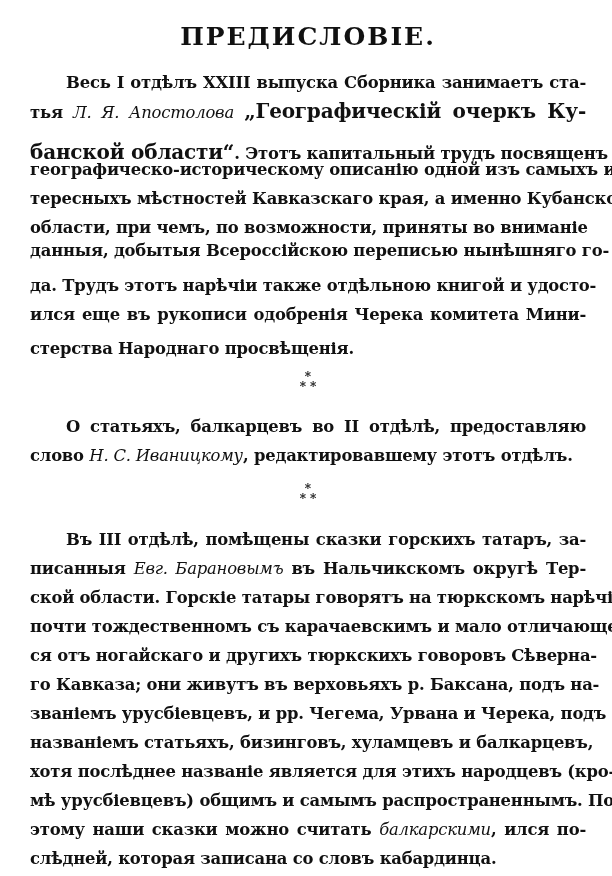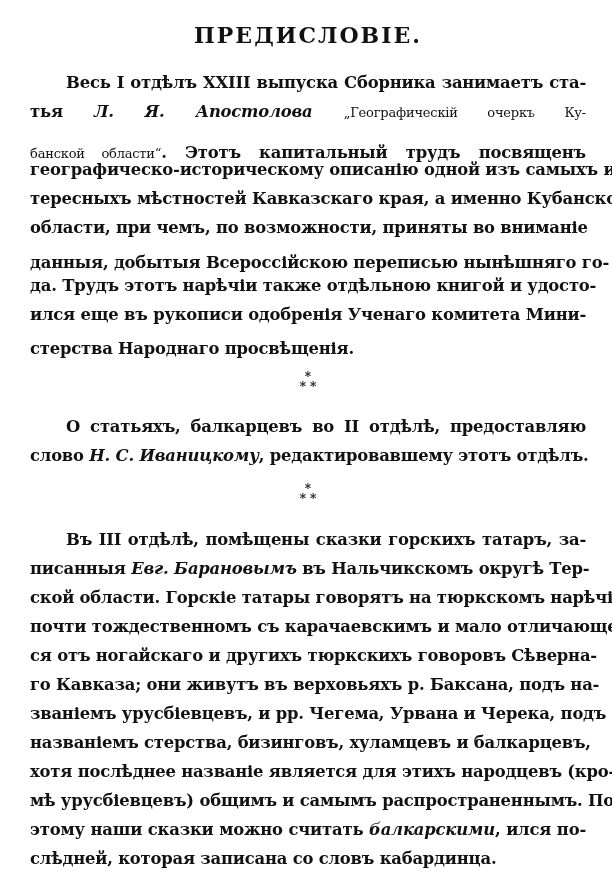--- a/index.html
+++ b/index.html
@@ -4,55 +4,55 @@
 <style>
   html, body { margin: 0; padding: 0; background: #ffffff; }
   body {
     width: 612px; height: 876px; overflow: hidden; position: relative;
     font-family: "DejaVu Serif", "Liberation Serif", serif;
     color: #111111;
   }
   .page { position: absolute; left: 30px; top: 0; width: 556px; }
   .title {
     position: absolute; left: 0; width: 556px; top: 22px;
-    text-align: center; font-weight: bold; font-size: 22px; letter-spacing: 2px;
+    text-align: center; font-weight: bold; font-size: 25px; letter-spacing: 2px;
     font-family: "DejaVu Serif", serif;
   }
   .line {
     position: absolute; left: 0; width: 556px; height: 29px;
     font-size: 16.4px; font-weight: bold; white-space: nowrap;
     text-align: justify; text-align-last: justify; line-height: 29px;
     letter-spacing: -0.2px;
   }
   .line.last { text-align-last: left; }
   .line.indent { padding-left: 36px; width: 520px; }
-  .it { font-style: italic; font-weight: bold; }
-  .bd { font-weight: normal; font-size: 13px; }
+  .it { font-style: italic; font-weight: normal; }
+  .bd { font-weight: bold; font-size: 20px; }
   .stars {
     position: absolute; left: 0; width: 556px; text-align: center;
     font-size: 12px; line-height: 10px; font-weight: bold;
   }
 </style>
 </head>
 <body>
 
 <div class="page">
 
   <div class="title">ПРЕДИСЛОВІЕ.</div>
 
   <div>
     <div class="line indent" style="top:68px">Весь I отдѣлъ XXIII выпуска Сборника занимаетъ ста-</div>
     <div class="line" style="top:97px"><span>тья </span><span class="it">Л. Я. Апостолова</span> <span class="bd">„Географическій очеркъ Ку-</span></div>
     <div class="line" style="top:138px"><span class="bd">банской области“</span><span>. Этотъ капитальный трудъ посвященъ</span></div>
     <div class="line" style="top:155px">географическо-историческому описанію одной изъ самыхъ ин-</div>
     <div class="line" style="top:184px">тересныхъ мѣстностей Кавказскаго края, а именно Кубанской</div>
     <div class="line" style="top:213px">области, при чемъ, по возможности, приняты во вниманіе</div>
-    <div class="line" style="top:248px">данныя, добытыя Всероссійскою переписью нынѣшняго го-</div>
+    <div class="line" style="top:236px">данныя, добытыя Всероссійскою переписью нынѣшняго го-</div>
     <div class="line" style="top:271px">да. Трудъ этотъ нарѣчіи также отдѣльною книгой и удосто-</div>
-    <div class="line" style="top:300px">ился еще въ рукописи одобренія Ученаго комитета Мини-</div>
+    <div class="line" style="top:300px">ился еще въ рукописи одобренія Черека комитета Мини-</div>
     <div class="line last" style="top:334px">стерства Народнаго просвѣщенія.</div>
   </div>
 
   <div>
     <div class="stars" style="top:372px">*</div>
     <div class="stars" style="top:382px">*   *</div>
   </div>
 
   <div>
     <div class="line indent" style="top:412px">О статьяхъ, балкарцевъ во II отдѣлѣ, предоставляю</div>
@@ -65,20 +65,20 @@
   </div>
 
   <div>
     <div class="line indent" style="top:525px">Въ III отдѣлѣ, помѣщены сказки горскихъ татаръ, за-</div>
     <div class="line" style="top:554px"><span>писанныя </span><span class="it">Евг. Барановымъ</span><span> въ Нальчикскомъ округѣ Тер-</span></div>
     <div class="line" style="top:583px">ской области. Горскіе татары говорятъ на тюркскомъ нарѣчіи,</div>
     <div class="line" style="top:612px">почти тождественномъ съ карачаевскимъ и мало отличающем-</div>
     <div class="line" style="top:641px">ся отъ ногайскаго и другихъ тюркскихъ говоровъ Сѣверна-</div>
     <div class="line" style="top:670px">го Кавказа; они живутъ въ верховьяхъ р. Баксана, подъ на-</div>
     <div class="line" style="top:699px">званіемъ урусбіевцевъ, и рр. Чегема, Урвана и Черека, подъ</div>
-    <div class="line" style="top:728px">названіемъ стерства, бизинговъ, хуламцевъ и балкарцевъ,</div>
+    <div class="line" style="top:728px">названіемъ статьяхъ, бизинговъ, хуламцевъ и балкарцевъ,</div>
     <div class="line" style="top:757px">хотя послѣднее названіе является для этихъ народцевъ (кро-</div>
     <div class="line" style="top:786px">мѣ урусбіевцевъ) общимъ и самымъ распространеннымъ. По-</div>
     <div class="line" style="top:815px"><span>этому наши сказки можно считать </span><span class="it">балкарскими</span><span>, ился по-</span></div>
     <div class="line last" style="top:844px">слѣдней, которая записана со словъ кабардинца.</div>
   </div>
 
 </div>
 
 </body></html>

